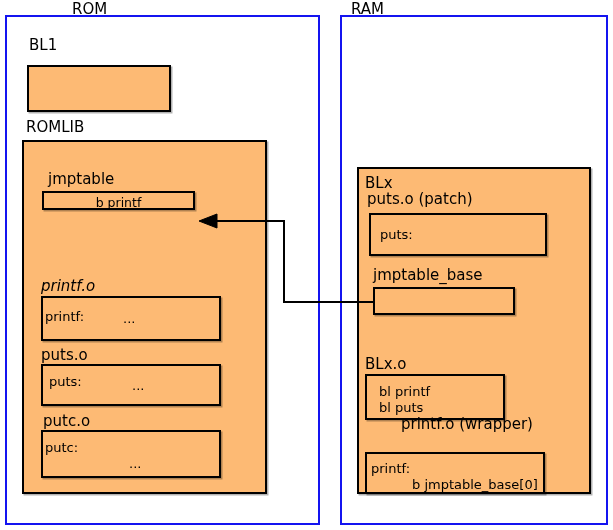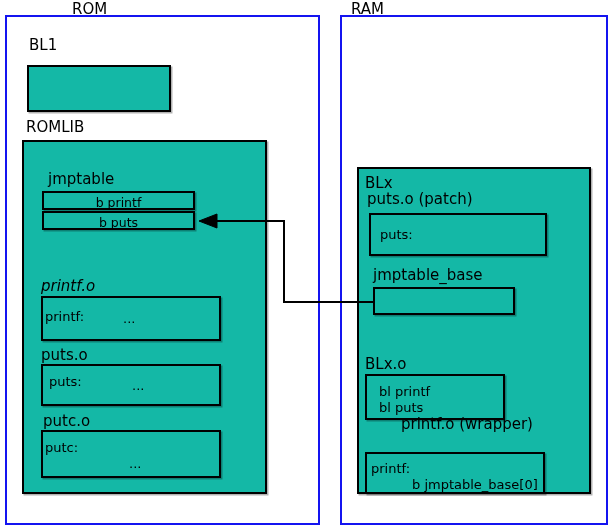--- a/index.html
+++ b/index.html
@@ -26,21 +26,21 @@
   }
   .region {
     position: absolute;
     border: 2px solid #1414f0;
     background: transparent;
     box-sizing: border-box;
   }
   .box {
     position: absolute;
     border: 2px solid #000000;
-    background: #14b8a6;
+    background: #fdba74;
     box-sizing: border-box;
     box-shadow: 1.5px 1.5px 0 rgba(0,0,0,0.30);
   }
   .boxtext {
     position: absolute;
     font-size: 13px;
     color: #000000;
     white-space: nowrap;
     line-height: 1;
   }
@@ -75,23 +75,20 @@
     <div class="boxtext" style="left:6px; top:8px;"></div>
   </div>
 
   <div class="lbl" style="left:26px; top:120px;">ROMLIB</div>
   <div class="box" style="left:22px; top:140px; width:245px; height:354px;"></div>
 
   <div class="lbl" style="left:48px; top:172px;">jmptable</div>
 
   <div class="box" style="left:42px; top:191px; width:153px; height:19px;">
     <div class="rowtext" style="top:4px;">b printf</div>
-  </div>
-  <div class="box" style="left:42px; top:211px; width:153px; height:19px;">
-    <div class="rowtext" style="top:4px;">b puts</div>
   </div>
 
   <div class="lbl" style="left:41px; top:279px;font-style:italic;">printf.o</div>
   <div class="box" style="left:41px; top:296px; width:180px; height:45px;">
     <div class="boxtext" style="left:2px; top:12px;">printf:</div>
     <div class="boxtext" style="left:80px; top:14px;">...</div>
   </div>
 
   <div class="lbl" style="left:41px; top:348px;">puts.o</div>
   <div class="box" style="left:41px; top:364px; width:180px; height:42px;">

